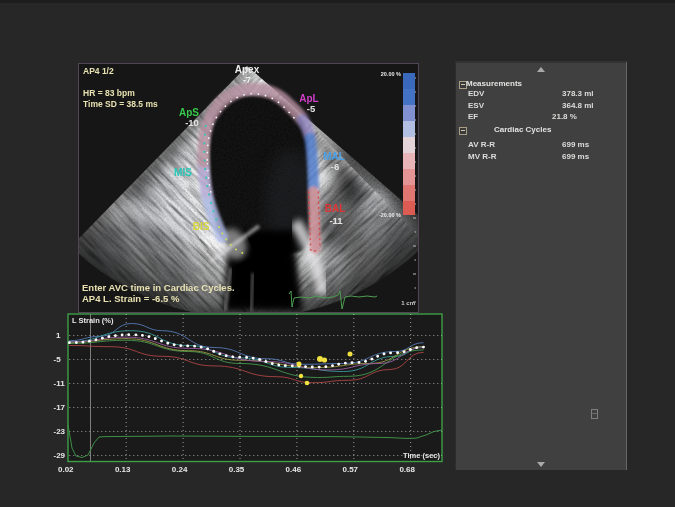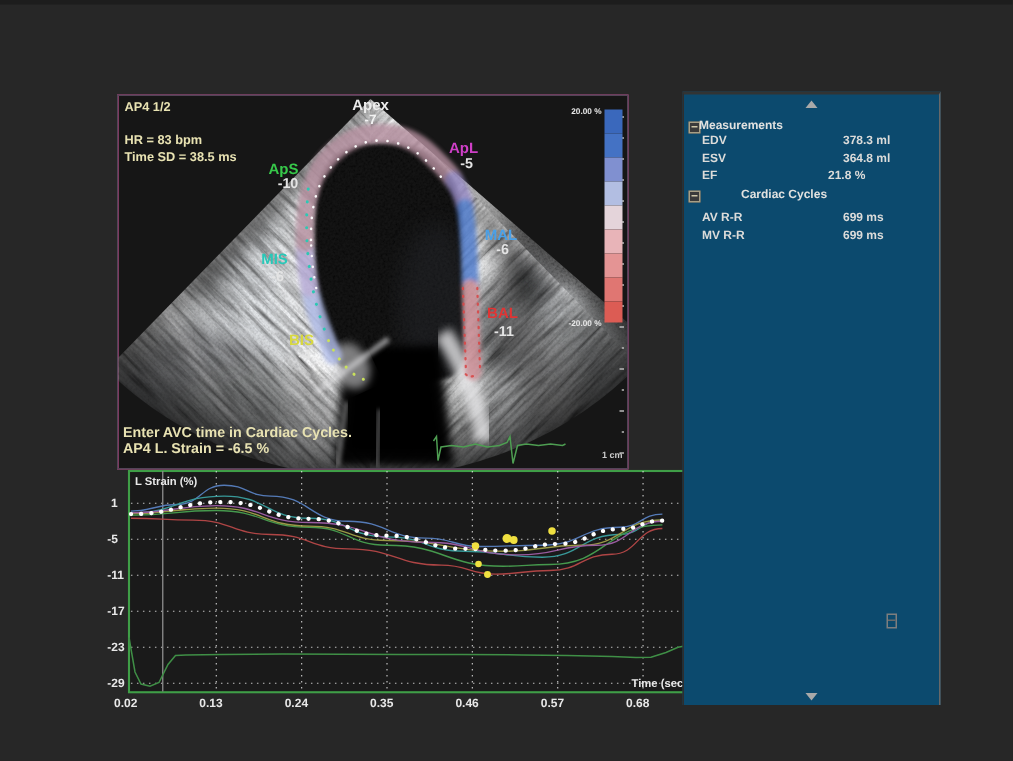--- a/index.html
+++ b/index.html
@@ -1,18 +1,18 @@
 <!DOCTYPE html>
 <html><head><meta charset="utf-8"><style>
 html,body{margin:0;padding:0;width:675px;height:507px;background:#272727;overflow:hidden;
 font-family:"Liberation Sans", sans-serif;}
 #topstrip{position:absolute;left:0;top:0;width:675px;height:3px;background:#1d1d1d;}
-#us{position:absolute;left:78px;top:63px;width:339px;height:248px;background:#ec4899;border:1px solid #544458;}
-#chartwrap{position:absolute;left:68px;top:310px;width:404px;height:170px;}
-#panel{position:absolute;left:455px;top:61px;width:170px;height:407px;background:#0c4a6e;border-right:1px solid #686868;border-left:1px solid #2e2e2e;border-top:2px solid #323434;}
+#us{position:absolute;left:78px;top:63px;width:339px;height:248px;background:#14b8a6;border:1px solid #544458;}
+#chartwrap{position:absolute;left:50px;top:310px;width:404px;height:170px;}
+#panel{position:absolute;left:455px;top:61px;width:170px;height:407px;background:#404040;border-right:1px solid #686868;border-left:1px solid #2e2e2e;border-top:2px solid #323434;}
 #panel .scrolltop{position:absolute;left:0;top:0;width:100%;height:12px;}
 #panel .scrollbot{position:absolute;left:0;bottom:0;width:100%;height:12px;}
 .arrow{position:absolute;left:50%;margin-left:-4.5px;width:0;height:0;border-left:4.5px solid transparent;border-right:4.5px solid transparent;}
 .arrup{top:3.5px;border-bottom:5px solid #a9a9a9;}
 .arrdn{bottom:3.5px;border-top:5px solid #a9a9a9;}
 .hdr{position:absolute;color:#e2e2e0;font-size:8px;font-weight:bold;}
 .itm{position:absolute;color:#dcdcda;font-size:8px;font-weight:bold;}
 .minusbox{position:absolute;width:6px;height:6px;border:1px solid #a89f85;background:#3a3a3a;}
 .minusbox:after{content:"";position:absolute;left:1px;top:2.5px;width:4px;height:1px;background:#cfc7a9;}
 #sqicon{position:absolute;left:591px;top:409px;width:5px;height:8px;border:1px solid #7e7e7e;}

